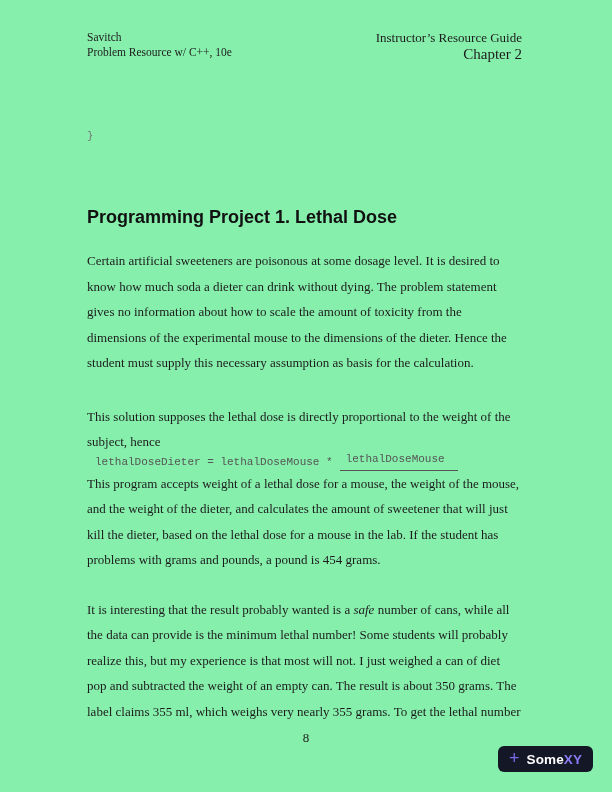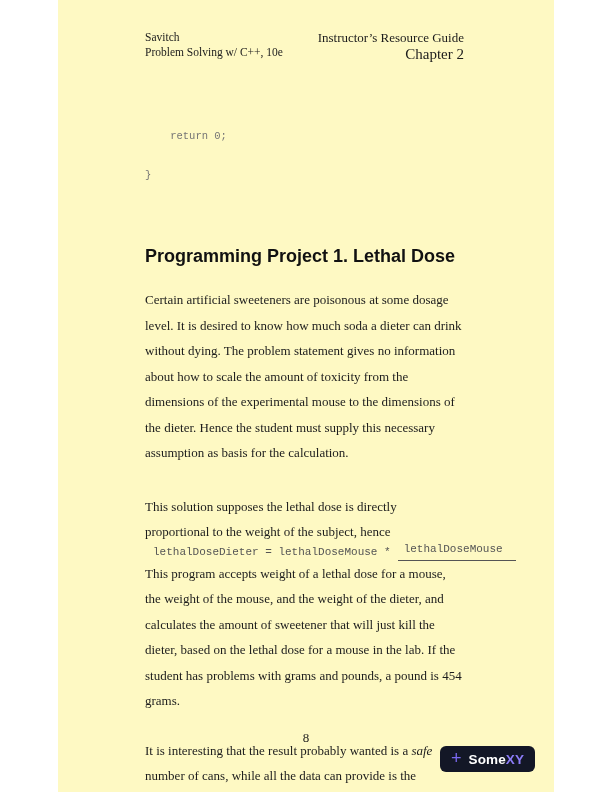--- a/index.html
+++ b/index.html
@@ -1,22 +1,22 @@
 <!DOCTYPE html>
 <html><head>
 <meta charset="utf-8">
 <style>
   * { margin: 0; padding: 0; box-sizing: border-box; }
   html, body { background: #ffffff; }
   .page {
     position: relative;
-    width: 496px;
+    width: 612px;
     height: 792px;
     margin: 0 auto;
-    background: #fef9c3;
+    background: #86efac;
     font-family: "Liberation Serif", serif;
     color: #1c1c1c;
     overflow: hidden;
   }
   .content {
     padding: 30px 90px 0 87px;
   }
   
   .doc-header {
     display: flex;
@@ -110,30 +110,29 @@
 </style>
 </head>
 <body>
 
 <div class="page">
   <div class="content">
 
     <div class="doc-header">
       <div class="hdr-left">
         <div>Savitch</div>
-        <div>Problem Solving w/ C++, 10e</div>
+        <div>Problem Resource w/ C++, 10e</div>
       </div>
       <div class="hdr-right">
         <div class="hdr-guide">Instructor’s Resource Guide</div>
         <div class="hdr-chapter">Chapter 2</div>
       </div>
     </div>
 
     <div class="code-block">
-      <div>    return 0;</div>
       <div>}</div>
     </div>
 
     <div class="section-heading">Programming Project 1. Lethal Dose</div>
 
     <p class="para para-1">Certain artificial sweeteners are poisonous at some dosage level. It is desired to know how much soda a dieter can drink without dying. The problem statement gives no information about how to scale the amount of toxicity from the dimensions of the experimental mouse to the dimensions of the dieter. Hence the student must supply this necessary assumption as basis for the calculation.</p>
 
     <p class="para para-2">This solution supposes the lethal dose is directly proportional to the weight of the subject, hence</p>
 
     <div class="formula">

